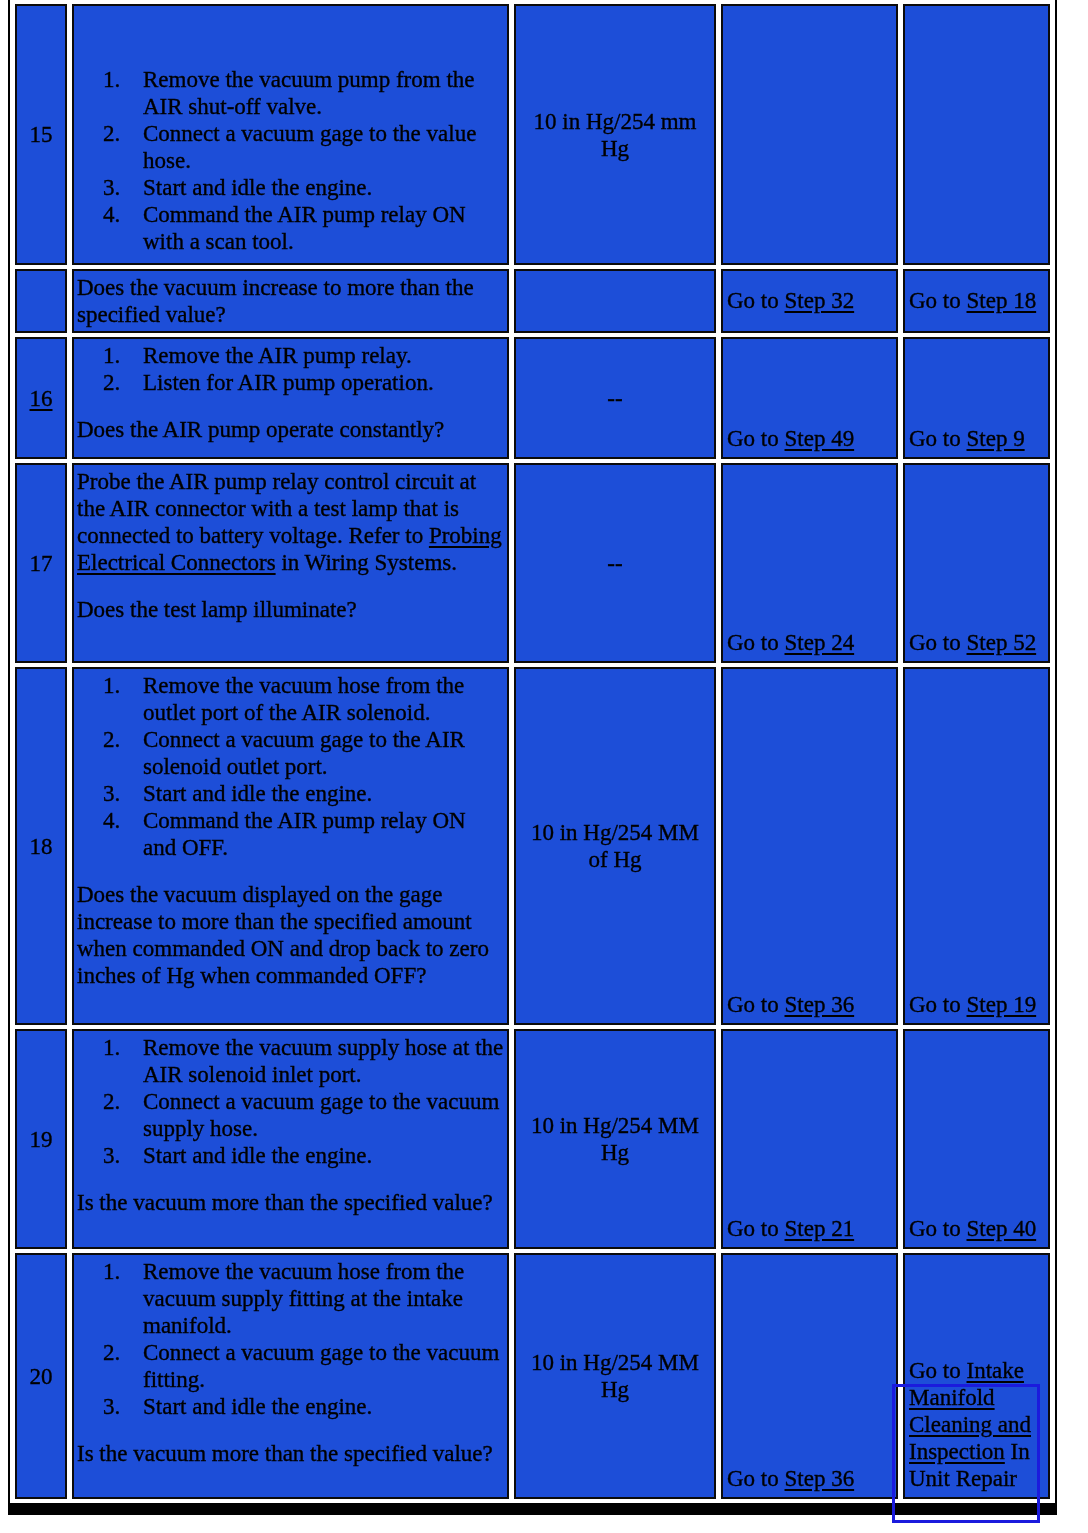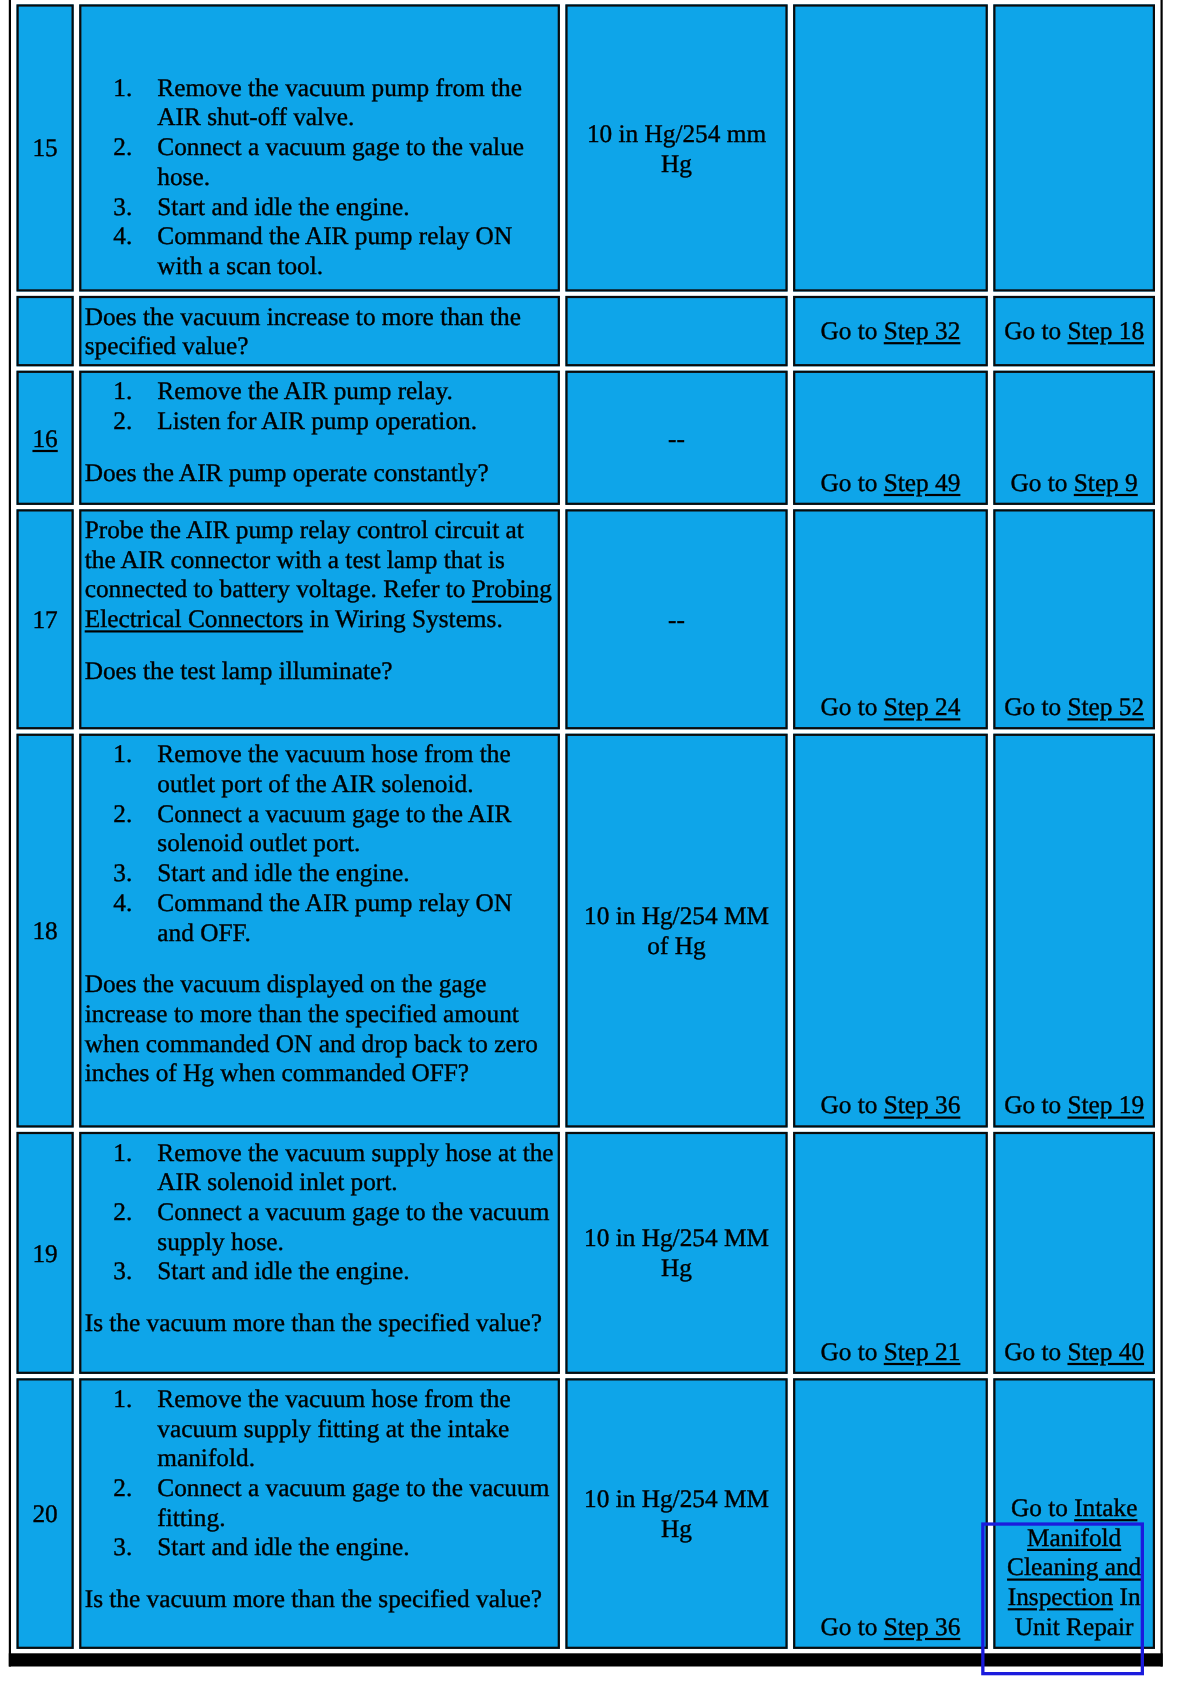--- a/index.html
+++ b/index.html
@@ -8,33 +8,33 @@
     font-family:"Liberation Serif",serif;font-size:23px;line-height:27px;
     position:relative;overflow:hidden;
     -webkit-text-stroke:.35px #000;
   }
   .page{position:absolute;left:8px;top:0}
   table.diag{
     border-collapse:separate;border-spacing:5px 4px;table-layout:fixed;
     box-sizing:border-box;width:1049px;
     border-left:2px solid #000;border-right:2px solid #000;border-bottom:12px solid #000;
   }
-  td{border:2px solid #0b0b0b;background:#0ea5e9;overflow:hidden;padding:0;vertical-align:top}
+  td{border:2px solid #0b0b0b;background:#1d4ed8;overflow:hidden;padding:0;vertical-align:top}
   td.step{text-align:center;vertical-align:middle}
   td.action{vertical-align:top;padding:3px 3px 3px 3px}
   td.action.padtop{padding-top:60px}
   td.action.qcell{vertical-align:middle}
   ol.actions{margin:0;padding:0;list-style:none;counter-reset:item}
   ol.actions li{counter-increment:item;position:relative;padding-left:66px}
   ol.actions li::before{content:counter(item) ".";position:absolute;left:26px}
   .question{margin-top:20px}
   .qcell .question{margin-top:0}
   p.para{margin:0}
   td.value{text-align:center;vertical-align:middle;padding:0 10px}
-  td.yn{text-align:center;vertical-align:bottom;padding:0 4px 5px 4px}
+  td.yn{text-align:left;vertical-align:bottom;padding:0 4px 5px 4px}
   td.yn.mid{vertical-align:middle;padding-bottom:2px}
   .lnk{text-decoration:underline;text-underline-offset:3px;cursor:pointer}
   .focus-box{
     position:absolute;left:892px;top:1384px;box-sizing:border-box;
     width:148px;height:139px;border:3px solid #1b1bdd;z-index:5;background:transparent;
   }
 </style>
 </head>
 <body>
 

